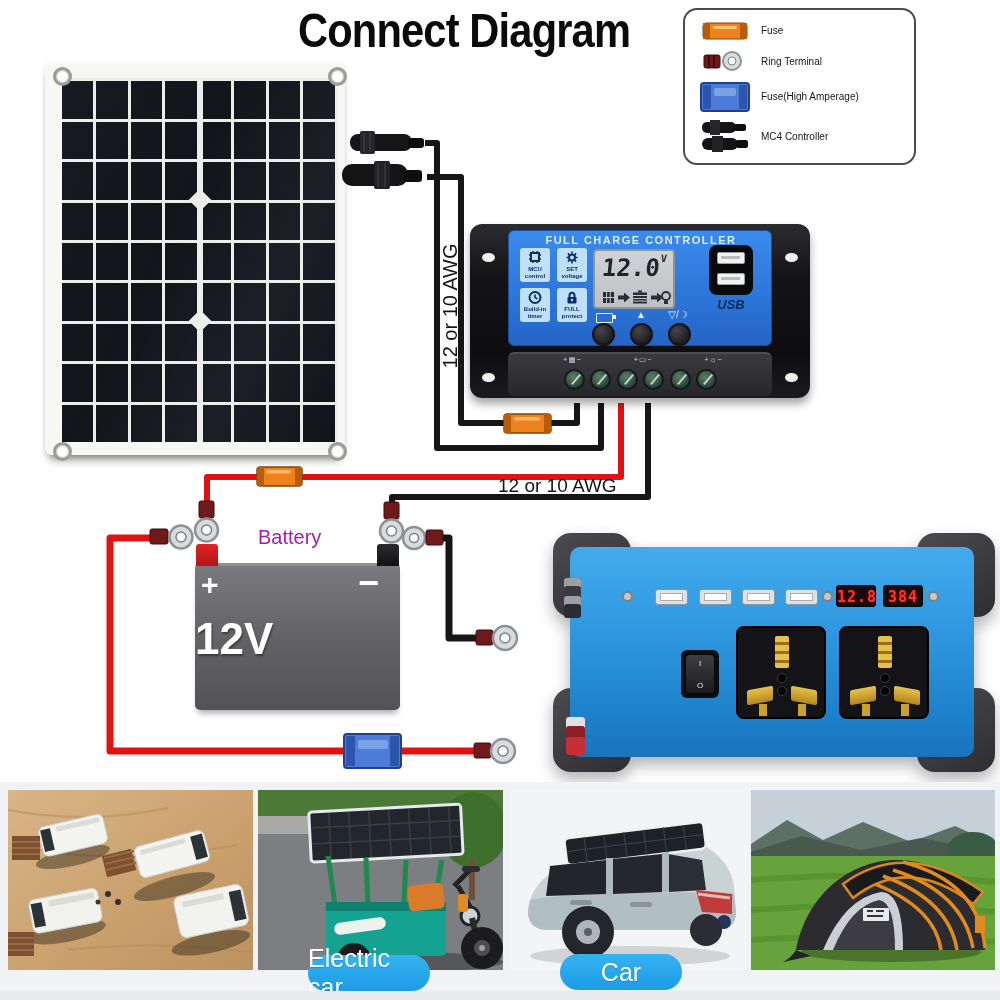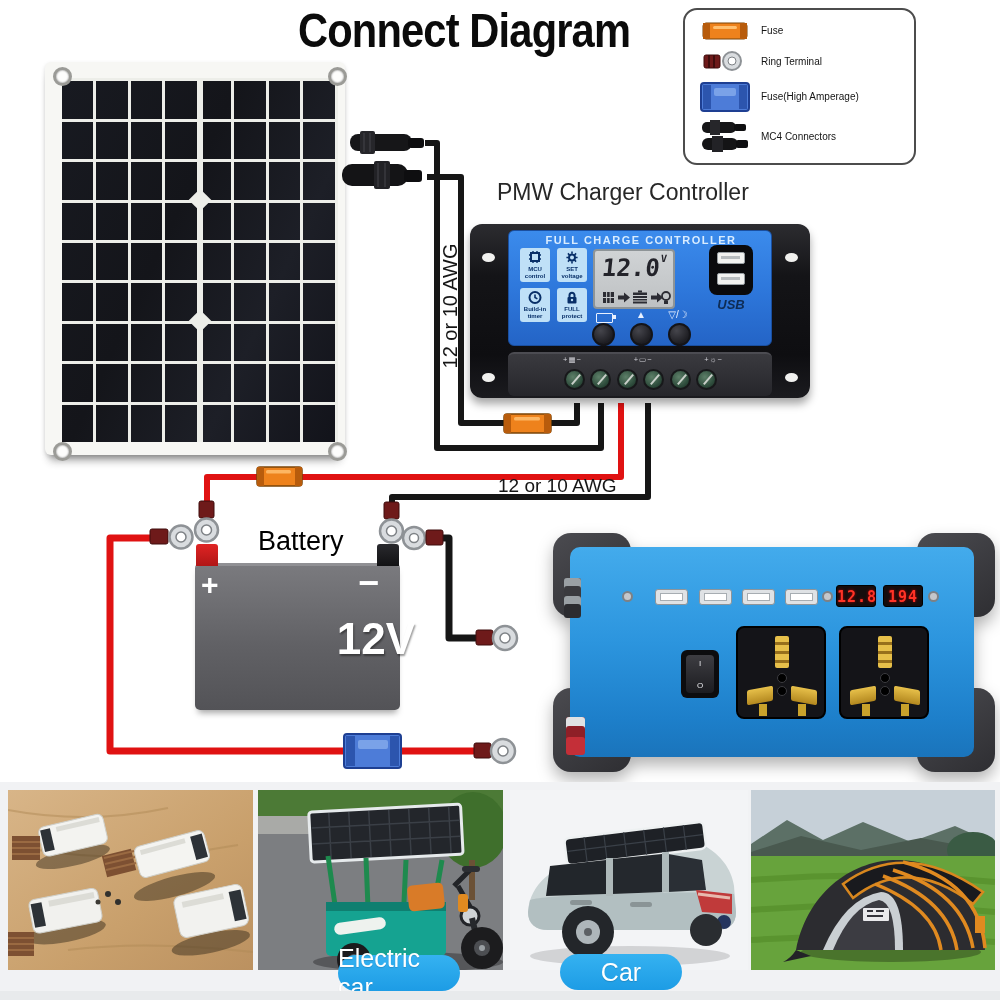--- a/index.html
+++ b/index.html
@@ -66,25 +66,25 @@
             border:2px solid #141418;box-sizing:border-box;}
   .term-block{left:38px;top:128px;width:264px;height:44px;background:linear-gradient(180deg,#3a3a3f,#26262b);
               border-radius:6px;border-top:2px solid #4c4c52;box-sizing:border-box;}
   .term-marks{left:55px;top:1px;width:160px;display:flex;justify-content:space-between;
               font-size:7.5px;color:#d2d2d8;letter-spacing:1px;}
   .screw{width:21px;height:21px;border-radius:50%;background:radial-gradient(circle at 40% 35%,#5d7f68,#2c4a3a 65%,#1d2a22);
          border:2px solid #17181a;box-sizing:border-box;}
   .screw::after{content:"";position:absolute;left:9px;top:2px;width:2px;height:13px;background:#c9cfc9;transform:rotate(40deg);}
 
   
-  .bat-caption{left:258px;top:526px;font-size:27px;color:#000000;}
+  .bat-caption{left:258px;top:526px;font-size:20px;color:#a21caf;}
   .battery{left:195px;top:563px;width:205px;height:147px;border-radius:5px;
      background:linear-gradient(180deg,#7a7a7e,#616165 55%,#535357);
      border-top:3px solid #909094;box-sizing:border-box;box-shadow:0 6px 6px -3px rgba(0,0,0,.35);}
-  .bat-v{left:0;top:48px;width:220px;text-align:right;font-size:44px;font-weight:bold;color:#fff;
+  .bat-v{left:0;top:48px;width:220px;text-align:left;font-size:44px;font-weight:bold;color:#fff;
          text-shadow:1px 2px 2px rgba(0,0,0,.4);}
   .post{width:22px;height:22px;top:-22px;border-radius:3px 3px 0 0;}
   .post-pos{left:1px;background:linear-gradient(180deg,#e02424,#b01616);}
   .post-neg{left:182px;background:linear-gradient(180deg,#2a2a2e,#121214);}
   .bat-plus{left:6px;top:2px;font-size:30px;font-weight:bold;color:#fff;}
   .bat-minus{left:163px;top:-4px;font-size:36px;font-weight:bold;color:#fff;}
 
   
   .inv{left:548px;top:530px;width:450px;height:245px;filter:drop-shadow(0 8px 8px rgba(0,0,0,.3));}
   .bumper{width:78px;height:84px;border-radius:18px;background:linear-gradient(145deg,#4b4b50,#2e2e32);}
@@ -168,21 +168,21 @@
       <span class="legend-ic">
         <svg width="50" height="32" viewBox="0 0 50 32">
             <rect x="2" y="2" width="34" height="11" rx="5" fill="#161618"></rect>
             <rect x="10" y="0" width="10" height="15" fill="#26262a"></rect>
             <rect x="34" y="4" width="12" height="7" rx="2" fill="#0e0e10"></rect>
             <rect x="2" y="18" width="36" height="12" rx="6" fill="#141416"></rect>
             <rect x="12" y="16" width="11" height="16" fill="#222226"></rect>
             <rect x="36" y="20" width="12" height="8" rx="2" fill="#0e0e10"></rect>
           </svg>
       </span>
-      <span class="legend-lb">MC4 Connectors</span>
+      <span class="legend-lb">MC4 Controller</span>
     </div>
   </div>
 
   <div class="abs panel">
     <div class="abs cells"></div>
     <div class="abs grommet" style="left:8px;top:5px;"></div>
     <div class="abs grommet" style="left:283px;top:5px;"></div>
     <div class="abs grommet" style="left:8px;top:380px;"></div>
     <div class="abs grommet" style="left:283px;top:380px;"></div>
     <div class="abs diamond" style="left:147px;top:130px;"></div>
@@ -270,21 +270,20 @@
     <g>
       <rect x="474" y="743" width="17" height="15" rx="2" fill="#6e1a1a" stroke="#3f0d0d"></rect>
       <circle cx="503" cy="751" r="12" fill="#d9dcdf" stroke="#8e9296" stroke-width="2.5"></circle>
       <circle cx="503" cy="751" r="5" fill="#fff" stroke="#7e8286" stroke-width="1.5"></circle>
     </g>
   </svg>
 
   <div class="abs awg-v">12 or 10 AWG</div>
   <div class="abs awg-h">12 or 10 AWG</div>
 
-  <div class="abs ctrl-caption">PMW Charger Controller</div>
 
   <div class="abs ctrl">
     <div class="abs ctrl-housing"></div>
     <div class="abs ctrl-hole" style="left:12px;top:29px;"></div>
     <div class="abs ctrl-hole" style="left:315px;top:29px;"></div>
     <div class="abs ctrl-hole" style="left:12px;top:149px;"></div>
     <div class="abs ctrl-hole" style="left:315px;top:149px;"></div>
 
     <div class="abs ctrl-face">
       <div class="abs ctrl-header">FULL CHARGE CONTROLLER</div>
@@ -392,21 +391,21 @@
     <div class="abs bumper" style="left:369px;top:158px;"></div>
 
     <div class="abs inv-face">
       <div class="abs inv-screw" style="left:52px;top:44px;"></div>
       <div class="abs usb-port" style="left:85px;top:42px;"></div>
       <div class="abs usb-port" style="left:129px;top:42px;"></div>
       <div class="abs usb-port" style="left:172px;top:42px;"></div>
       <div class="abs usb-port" style="left:215px;top:42px;"></div>
       <div class="abs inv-screw" style="left:252px;top:44px;"></div>
       <div class="abs seg" style="left:266px;top:38px;">12.8</div>
-      <div class="abs seg" style="left:313px;top:38px;">194</div>
+      <div class="abs seg" style="left:313px;top:38px;">384</div>
       <div class="abs inv-screw" style="left:358px;top:44px;"></div>
 
       <div class="abs switch">
         <div class="abs switch-rocker">
           <div class="abs sw-mark" style="top:4px;">I</div>
           <div class="abs sw-mark" style="top:26px;">O</div>
         </div>
       </div>
 
       <div class="abs socket" style="left:166px;top:79px;">
@@ -554,17 +553,17 @@
       <path d="M234 158 Q228 92 152 72 M222 158 Q212 102 142 80 M206 160 Q198 110 132 86 M190 160 Q184 118 124 94" stroke="#e08a20" stroke-width="3.5" fill="none"></path>
       <path d="M72 160 Q94 108 130 102 Q152 102 152 160 Z" fill="#caCFD3"></path>
       <path d="M82 160 Q100 116 128 110 Q144 112 144 160 Z" fill="#3c3c42"></path>
       <rect x="112" y="118" width="26" height="13" rx="1" fill="#e9e9ec"></rect>
         <path d="M116 121h6M125 121h8M116 126h16" stroke="#33333a" stroke-width="2"></path>
       <rect x="224" y="126" width="10" height="17" fill="#e08a20"></rect>
       <path d="M45 160 Q40 168 32 172 L60 166 Z" fill="#232327"></path>
     </svg>
   </div>
 
-  <div class="abs pill" style="left:338px;top:955px;width:122px;">Electric car</div>
+  <div class="abs pill" style="left:308px;top:955px;width:122px;">Electric car</div>
   <div class="abs pill" style="left:560px;top:954px;width:122px;">Car</div>
 
   <div class="abs bottom-bar"></div>
 </div>
 
 </body></html>

